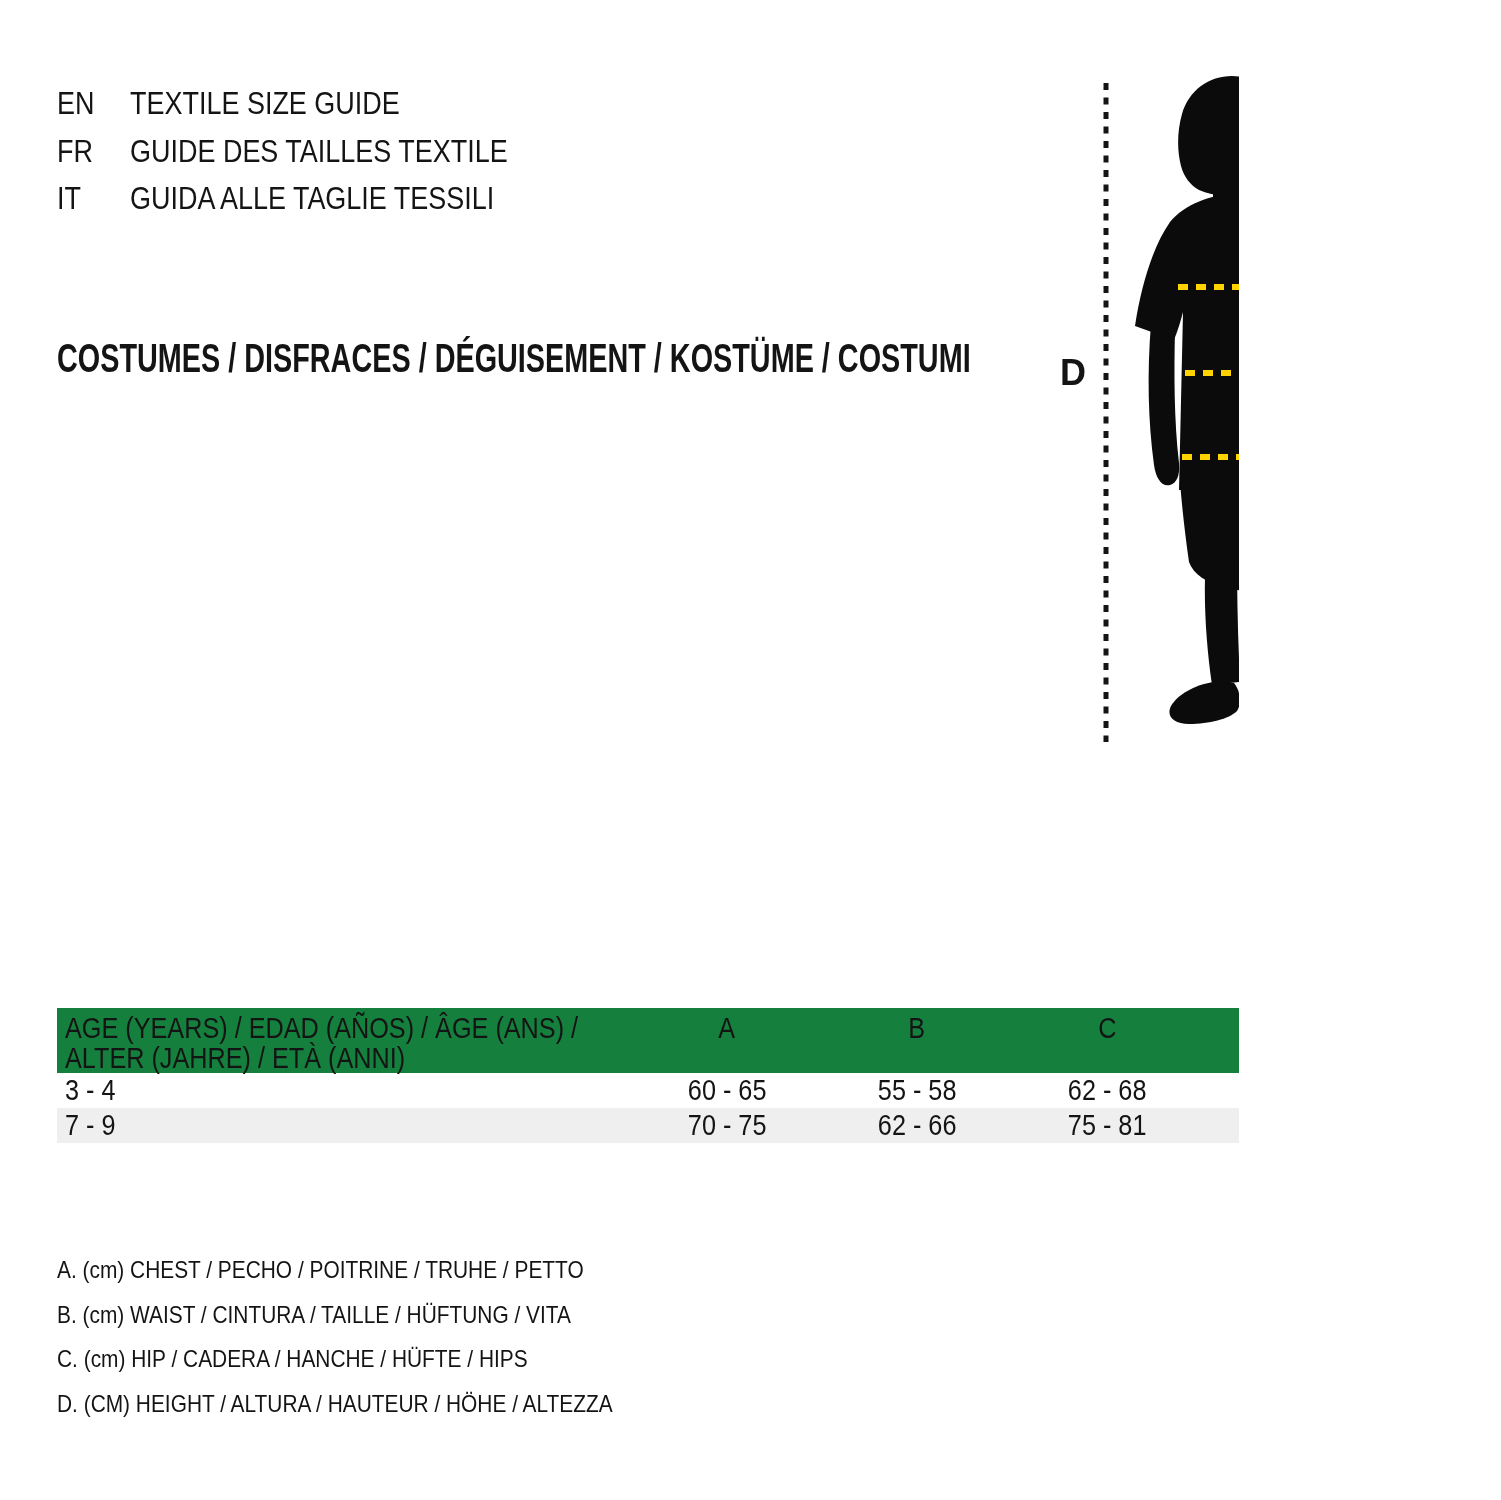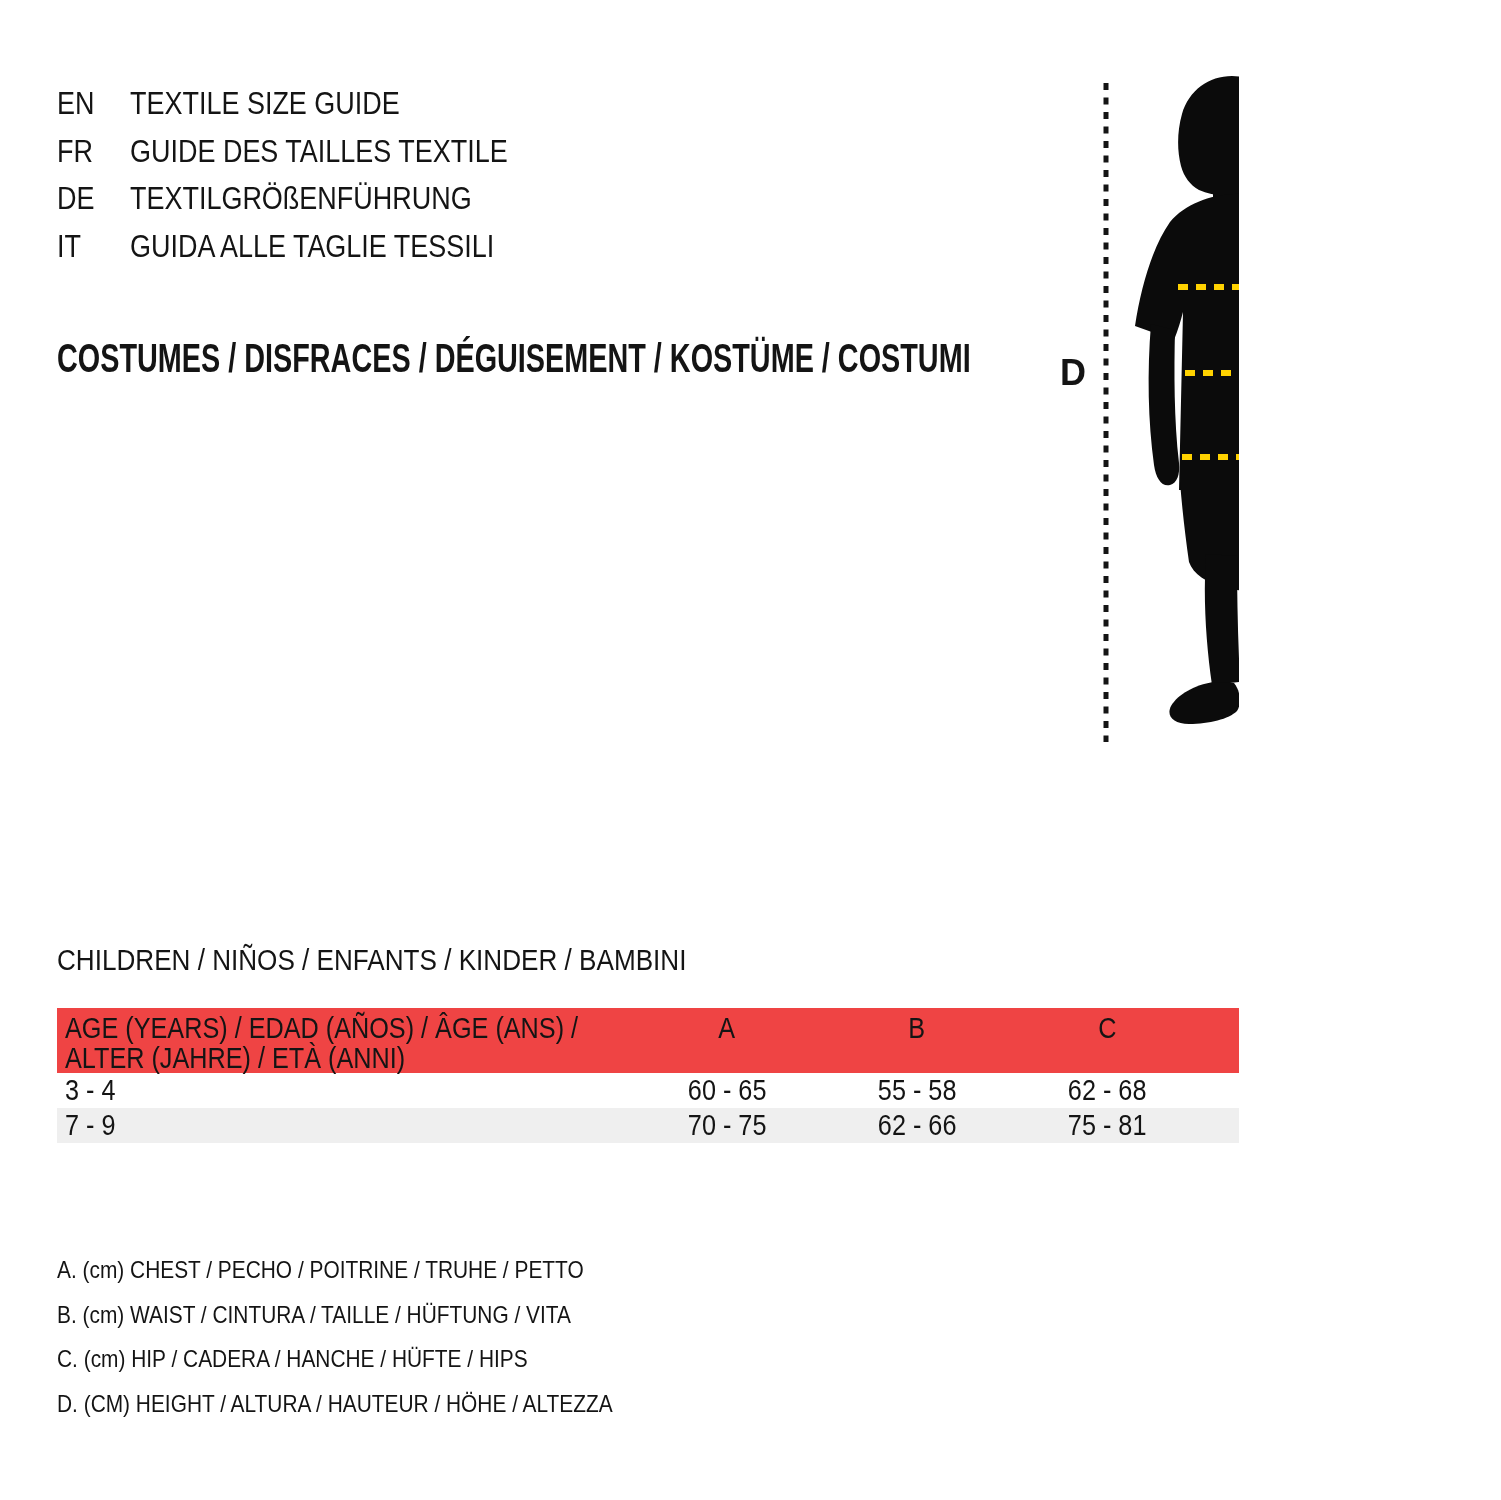--- a/index.html
+++ b/index.html
@@ -22,45 +22,41 @@
 
   
   .figure-svg { position:absolute; left:1040px; top:70px; }
   .fig-label  { font-family:"Liberation Sans", sans-serif; font-size:36px; font-weight:bold; fill:#141414; }
 
   
   .section-title { position:absolute; left:57px; top:942px; font-size:30px; line-height:36px; }
 
   .size-table { position:absolute; left:57px; top:1008px; width:1380px; border-collapse:collapse; table-layout:fixed; font-size:29px; }
   .size-table th, .size-table td { font-weight:normal; text-align:center; padding:0; }
-  .size-table thead tr { background:#ef4444; }
+  .size-table thead tr { background:#15803d; }
   .size-table thead th { vertical-align:top; padding-top:5px; height:53px; line-height:30px; }
   .size-table th.age-col, .size-table td.age-col { text-align:left; padding-left:8px; }
   .size-table tbody tr { height:35px; }
   .size-table tbody tr:nth-child(even) { background:#efefef; }
 
   .legend { position:absolute; left:57px; top:1248px; font-size:24px; line-height:44.5px; }
 </style>
 </head>
 <body>
 
 <div class="canvas">
 
   <div class="lang-list">
     <div class="lang-row">
       <span class="lang-code"><span class="cond">EN</span></span>
       <span class="cond">TEXTILE SIZE GUIDE</span>
     </div>
     <div class="lang-row">
       <span class="lang-code"><span class="cond">FR</span></span>
       <span class="cond">GUIDE DES TAILLES TEXTILE</span>
-    </div>
-    <div class="lang-row">
-      <span class="lang-code"><span class="cond">DE</span></span>
-      <span class="cond">TEXTILGRÖßENFÜHRUNG</span>
     </div>
     <div class="lang-row">
       <span class="lang-code"><span class="cond">IT</span></span>
       <span class="cond">GUIDA ALLE TAGLIE TESSILI</span>
     </div>
   </div>
 
   <div class="category-title">
     <span class="cond">COSTUMES / DISFRACES / DÉGUISEMENT / KOSTÜME / COSTUMI</span>
   </div>
@@ -101,23 +97,20 @@
     <line x1="304" y1="217" x2="352" y2="217" stroke="#141414" stroke-width="5" stroke-dasharray="8 8"></line>
     <line x1="292" y1="303" x2="352" y2="303" stroke="#141414" stroke-width="5" stroke-dasharray="8 8"></line>
     <line x1="294" y1="387" x2="352" y2="387" stroke="#141414" stroke-width="5" stroke-dasharray="8 8"></line>
 
     <text class="fig-label" x="362" y="217" dominant-baseline="central">A</text>
     <text class="fig-label" x="362" y="303" dominant-baseline="central">B</text>
     <text class="fig-label" x="362" y="387" dominant-baseline="central">C</text>
     <text class="fig-label" x="20" y="302" dominant-baseline="central">D</text>
   </svg>
 
-  <div class="section-title">
-    <span class="cond">CHILDREN / NIÑOS / ENFANTS / KINDER / BAMBINI</span>
-  </div>
 
   <table class="size-table">
     <colgroup>
       <col style="width:575px">
         <col style="width:190px">
         <col style="width:190px">
         <col style="width:190px">
         <col style="width:235px">
     </colgroup>
     <thead>

